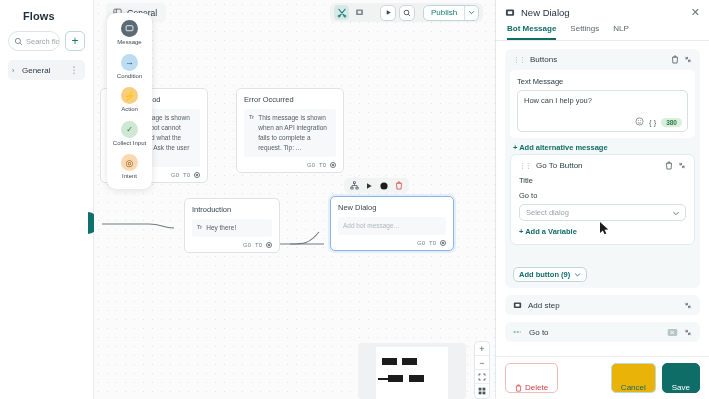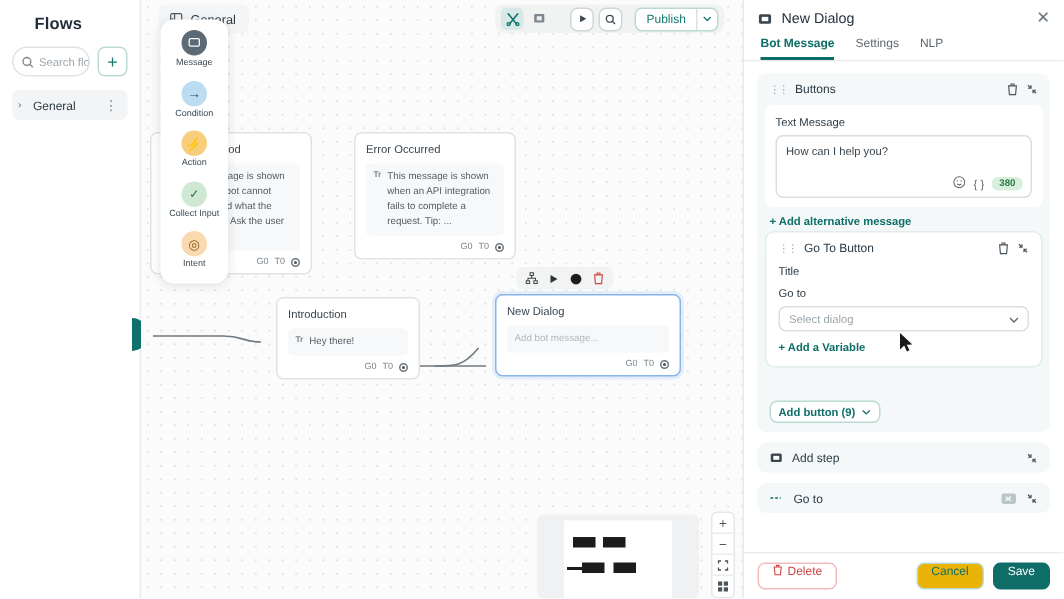--- a/index.html
+++ b/index.html
@@ -214,22 +214,22 @@
     background: #f4f8f8; border-radius: 6px; height: 20px; display: flex;
     align-items: center; gap: 6px; padding: 0 8px; margin-bottom: 7px; cursor: pointer;
   }
   .strip-title { font-size: 8px; color: #2b3a45; flex: 1; }
 
   .rp-foot {
     border-top: 1px solid #ececee; padding: 6px 9px; display: flex; align-items: center;
     background: #fff;
   }
   .btn {
-    border-radius: 5px; height: 18px; font-size: 8px; display: inline-flex;
-    align-items: flex-start; justify-content: center; padding: 0 9px; cursor: pointer; gap: 3px;
+    border-radius: 5px; height: 30px; font-size: 8px; display: inline-flex;
+    align-items: flex-end; justify-content: center; padding: 0 9px; cursor: pointer; gap: 3px;
   }
   .btn-del { border: 1px solid #f0bcbc; color: #cf4343; background: #fff; }
   .btn-cancel { border: 1px solid #bcd9d6; color: #0f6d68; background: #eab308; margin-right: 6px; }
   .btn-save { background: #0f6d68; color: #fff; border: 1px solid #0f6d68; }
   .spacer { flex: 1; }
   .cursor-arrow { position: absolute; left: 600px; top: 222px; z-index: 30; }
 </style>
 </head>
 <body>
 

